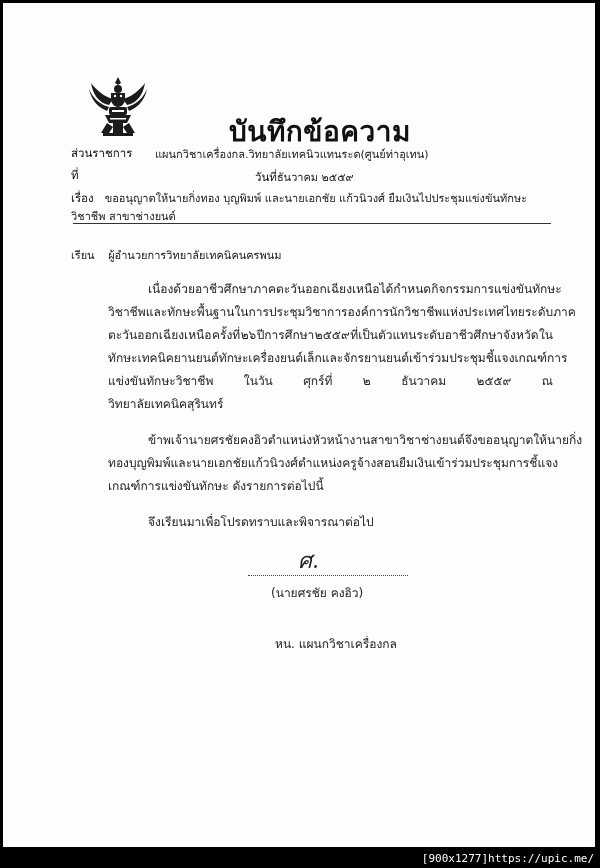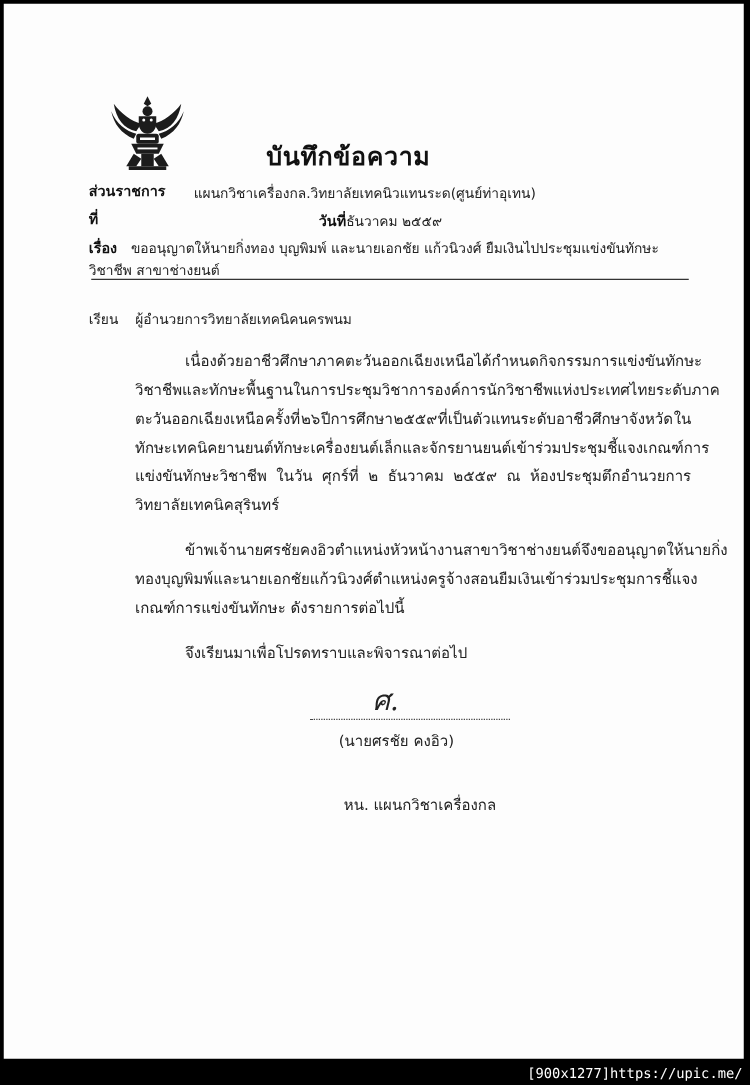--- a/index.html
+++ b/index.html
@@ -6,22 +6,22 @@
     body {
       width: 600px; height: 868px; background: #000; position: relative; overflow: hidden;
       font-family: "DejaVu Sans", sans-serif;
     }
     .page {
       position: absolute; left: 3px; top: 3px; width: 592px; height: 844px;
       background: #fdfdfd; overflow: hidden;
     }
     .abs { position: absolute; white-space: nowrap; color: #1a1a1a; }
     .emblem { position: absolute; left: 82px; top: 70px; width: 66px; height: 66px; }
-    .title { left: 210px; top: 106px; font-size: 20px; font-weight: bold; letter-spacing: 0.5px; color: #111; }
-    .lbl { font-weight: bold; font-size: 11.5px; color: #111; text-align: center; }
+    .title { left: 226px; top: 106px; font-size: 28px; font-weight: bold; letter-spacing: 0.5px; color: #111; }
+    .lbl { font-weight: normal; font-size: 11.5px; color: #111; text-align: center; }
     .val { font-size: 11px; color: #222; }
     .rule { position: absolute; left: 70px; top: 220px; width: 478px; height: 0; border-top: 1.5px solid #333; }
     .body-line { font-size: 12px; color: #222; }
     .justify { display: flex; justify-content: space-between; width: 445px; }
     .sigline { position: absolute; left: 245px; top: 572px; width: 160px; border-top: 1.5px dotted #444; }
     .watermark {
       position: absolute; right: 6px; bottom: 3px; color: #fff; font-family: "DejaVu Sans Mono", monospace;
       font-size: 11px; letter-spacing: 0px;
     }
   </style>
@@ -105,21 +105,20 @@
         <span>เกณฑ์การ</span>
     </div>
     <div class="abs body-line justify" style="left:105px; top:368px;">
       <span>แข่งขันทักษะวิชาชีพ</span>
         <span>ในวัน</span>
         <span>ศุกร์ที่</span>
         <span>๒</span>
         <span>ธันวาคม</span>
         <span>๒๕๕๙</span>
         <span>ณ</span>
-        <span>ห้องประชุมตึกอำนวยการ</span>
     </div>
     <div class="abs body-line" style="left:105px; top:391px;">วิทยาลัยเทคนิคสุรินทร์</div>
   </div>
 
   <div>
     <div class="abs body-line justify" style="left:145px; top:427px; width:405px;">
       <span>ข้าพเจ้านายศรชัย</span>
         <span>คงอิว</span>
         <span>ตำแหน่งหัวหน้างานสาขาวิชาช่างยนต์</span>
         <span>จึงขออนุญาตให้นายกิ่ง</span>

